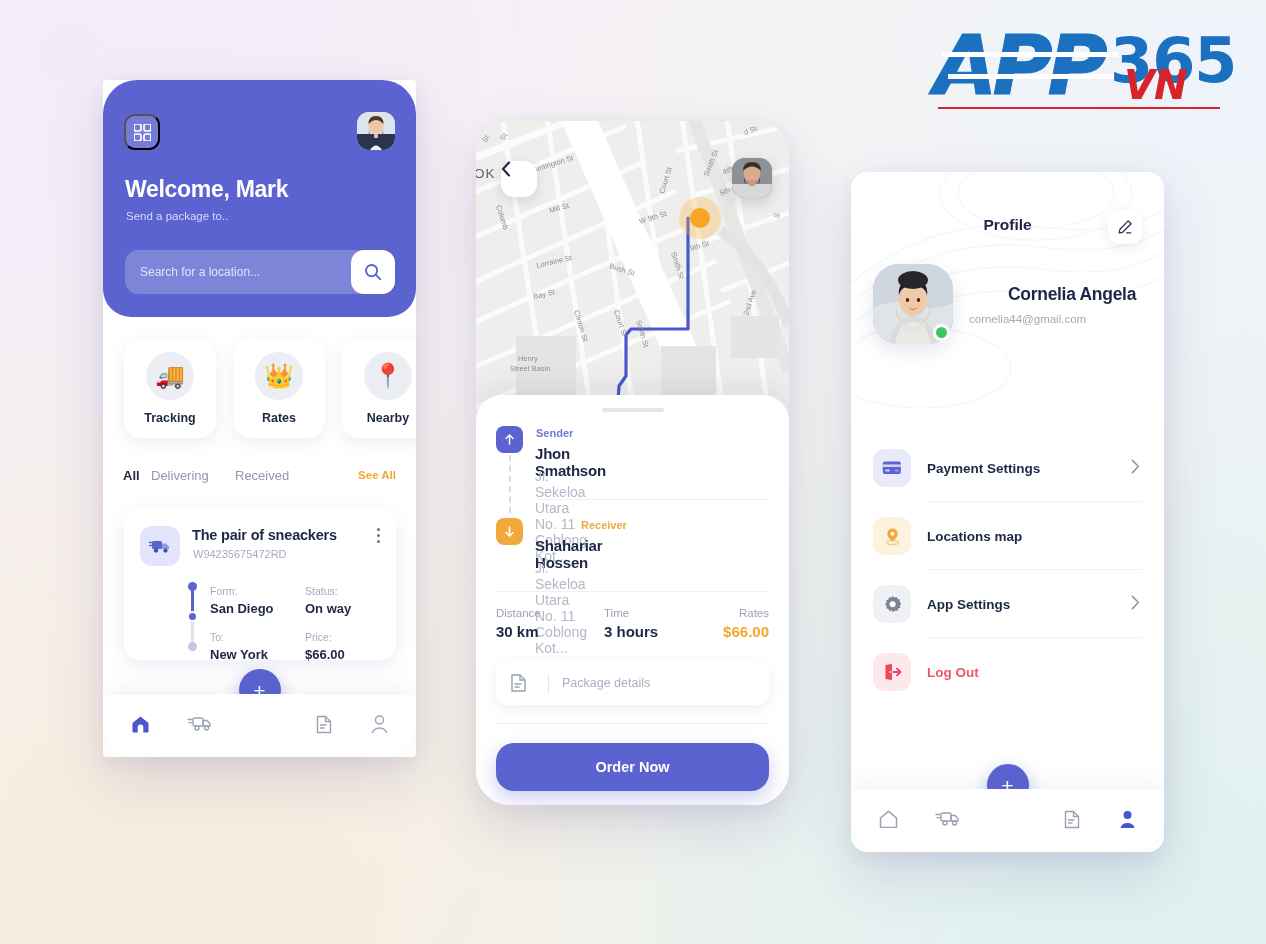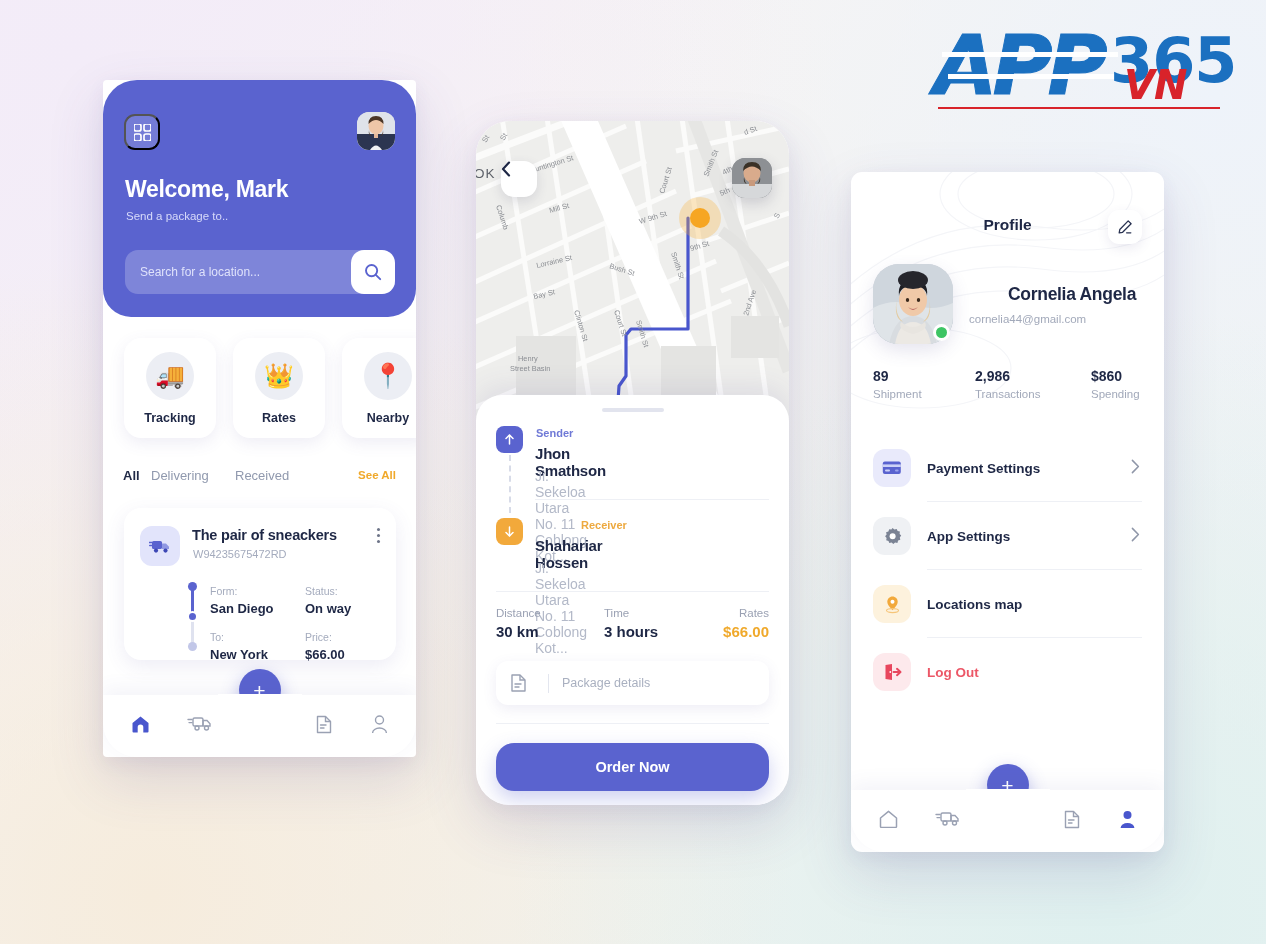--- a/index.html
+++ b/index.html
@@ -43,21 +43,21 @@
     font-family: "DejaVu Sans", sans-serif;
     font-size: 12.5px; font-weight: 700; color: #1b70c0; letter-spacing: 0.1px;
   }
 
   
   .phone { position: absolute; background: #fff; overflow: hidden; }
   #phone-home     { left: 103px; top: 80px;  width: 313px; height: 677px; border-radius: 4px;
                     box-shadow: 0 22px 55px rgba(80,70,140,.16), 0 6px 18px rgba(80,70,140,.07); }
   #phone-track    { left: 476px; top: 121px; width: 313px; height: 684px; border-radius: 34px;
                     box-shadow: 0 22px 55px rgba(80,70,140,.16), 0 6px 18px rgba(80,70,140,.07); }
-  #phone-profile  { left: 851px; top: 172px; width: 313px; height: 680px; border-radius: 11px;
+  #phone-profile  { left: 851px; top: 172px; width: 313px; height: 680px; border-radius: 16px;
                     box-shadow: 0 22px 55px rgba(80,70,140,.16), 0 6px 18px rgba(80,70,140,.07); }
 
   
   .hero {
     position: absolute; left: 0; top: 0; width: 313px; height: 237px;
     background: #5a63cf; border-radius: 34px 34px 28px 28px;
   }
   .grid-btn {
     position: absolute; left: 21px; top: 34px; width: 36px; height: 36px;
     border-radius: 11px; background: rgba(255,255,255,.16);
@@ -600,34 +600,20 @@
       <ellipse cx="45.5" cy="36" rx="1.7" ry="1.9" fill="#3a2a1e"></ellipse>
       <path d="M35 43 q5 4 10 0 q-5 6 -10 0z" fill="#b8645f"></path>
       <path d="M28 58 q12 10 24 0 q4 8 -12 12 q-16 -4 -12 -12z" fill="#e8e5e0"></path>
     </svg>
   </div>
   <div class="prof-online"></div>
 
   <div class="prof-name">Cornelia Angela</div>
   <div class="prof-mail">cornelia44@gmail.com</div>
 
-  <div class="stats">
-    <div class="stat stat-1">
-      <div class="stat-num">89</div>
-      <div class="stat-lbl">Shipment</div>
-    </div>
-    <div class="stat stat-2">
-      <div class="stat-num">2,986</div>
-      <div class="stat-lbl">Transactions</div>
-    </div>
-    <div class="stat stat-3">
-      <div class="stat-num">$860</div>
-      <div class="stat-lbl">Spending</div>
-    </div>
-  </div>
 
   <div class="menu">
 
     <div class="menu-item">
       <span class="menu-ico" style="background:#e9eafb;">
         <svg width="20" height="16" viewBox="0 0 20 16">
           <rect x="0.8" y="1.6" width="18" height="12.5" rx="2" fill="#5a63cf"></rect>
           <rect x="0.8" y="4.4" width="18" height="2.6" fill="#cdd2f7"></rect>
           <rect x="3" y="9.4" width="5" height="2.2" rx="1" fill="#cdd2f7"></rect>
           <rect x="13" y="9.4" width="3.6" height="2.2" rx="1" fill="#9aa3ec"></rect>
@@ -636,46 +622,46 @@
       <span class="menu-lbl">Payment Settings</span>
       <span class="menu-chev">
         <svg width="9" height="15" viewBox="0 0 9 15">
           <polyline points="1.4,1.4 7.4,7.5 1.4,13.6" fill="none" stroke="#8f96a8" stroke-width="1.5" stroke-linecap="round" stroke-linejoin="round"></polyline>
         </svg>
       </span>
       <span class="menu-sep"></span>
     </div>
 
     <div class="menu-item">
+      <span class="menu-ico" style="background:#fdf2dd;">
+        <svg width="19" height="19" viewBox="0 0 19 19">
+          <path d="M9.5 1.6 C6.6 1.6 4.3 3.9 4.3 6.8 C4.3 10.5 9.5 15.2 9.5 15.2 S14.7 10.5 14.7 6.8 C14.7 3.9 12.4 1.6 9.5 1.6z" fill="#f2a93b"></path>
+          <circle cx="9.5" cy="6.7" r="2" fill="#fff"></circle>
+          <ellipse cx="9.5" cy="15.6" rx="6" ry="2" fill="none" stroke="#f6c579" stroke-width="1.1"></ellipse>
+        </svg>
+      </span>
+      <span class="menu-lbl">Locations map</span>
+      <span class="menu-sep"></span>
+    </div>
+
+    <div class="menu-item">
       <span class="menu-ico" style="background:#eff1f4;">
         <svg width="19" height="19" viewBox="0 0 19 19">
           <path d="M9.5 0.9 L11.4 2.5 L13.7 1.9 L14.6 4.1 L16.9 4.6 L16.6 7 L18.2 8.6 L16.8 10.4 L17.3 12.7
                    L15.1 13.6 L14.4 15.9 L12.1 15.5 L10.3 17 L8.6 15.6 L6.3 16.1 L5.5 13.9 L3.2 13.3
                    L3.6 11 L2.1 9.2 L3.6 7.5 L3.1 5.2 L5.4 4.5 L6.2 2.2 L8.4 2.6z" fill="#7b8394"></path>
           <circle cx="9.6" cy="9.2" r="3" fill="#fff"></circle>
         </svg>
       </span>
       <span class="menu-lbl">App Settings</span>
       <span class="menu-chev">
         <svg width="9" height="15" viewBox="0 0 9 15">
           <polyline points="1.4,1.4 7.4,7.5 1.4,13.6" fill="none" stroke="#8f96a8" stroke-width="1.5" stroke-linecap="round" stroke-linejoin="round"></polyline>
         </svg>
       </span>
-      <span class="menu-sep"></span>
-    </div>
-
-    <div class="menu-item">
-      <span class="menu-ico" style="background:#fdf2dd;">
-        <svg width="19" height="19" viewBox="0 0 19 19">
-          <path d="M9.5 1.6 C6.6 1.6 4.3 3.9 4.3 6.8 C4.3 10.5 9.5 15.2 9.5 15.2 S14.7 10.5 14.7 6.8 C14.7 3.9 12.4 1.6 9.5 1.6z" fill="#f2a93b"></path>
-          <circle cx="9.5" cy="6.7" r="2" fill="#fff"></circle>
-          <ellipse cx="9.5" cy="15.6" rx="6" ry="2" fill="none" stroke="#f6c579" stroke-width="1.1"></ellipse>
-        </svg>
-      </span>
-      <span class="menu-lbl">Locations map</span>
       <span class="menu-sep"></span>
     </div>
 
     <div class="menu-item">
       <span class="menu-ico" style="background:#fde9ec;">
         <svg width="19" height="18" viewBox="0 0 19 18">
           <path d="M2.5 2 L9 0.9 V17.1 L2.5 16z" fill="#e8475e"></path>
           <circle cx="7.3" cy="9" r="0.9" fill="#fff"></circle>
           <path d="M10.5 9 h6" stroke="#e8475e" stroke-width="2" stroke-linecap="round"></path>
           <polyline points="14,5.8 17.5,9 14,12.2" fill="none" stroke="#e8475e" stroke-width="2" stroke-linecap="round" stroke-linejoin="round"></polyline>

